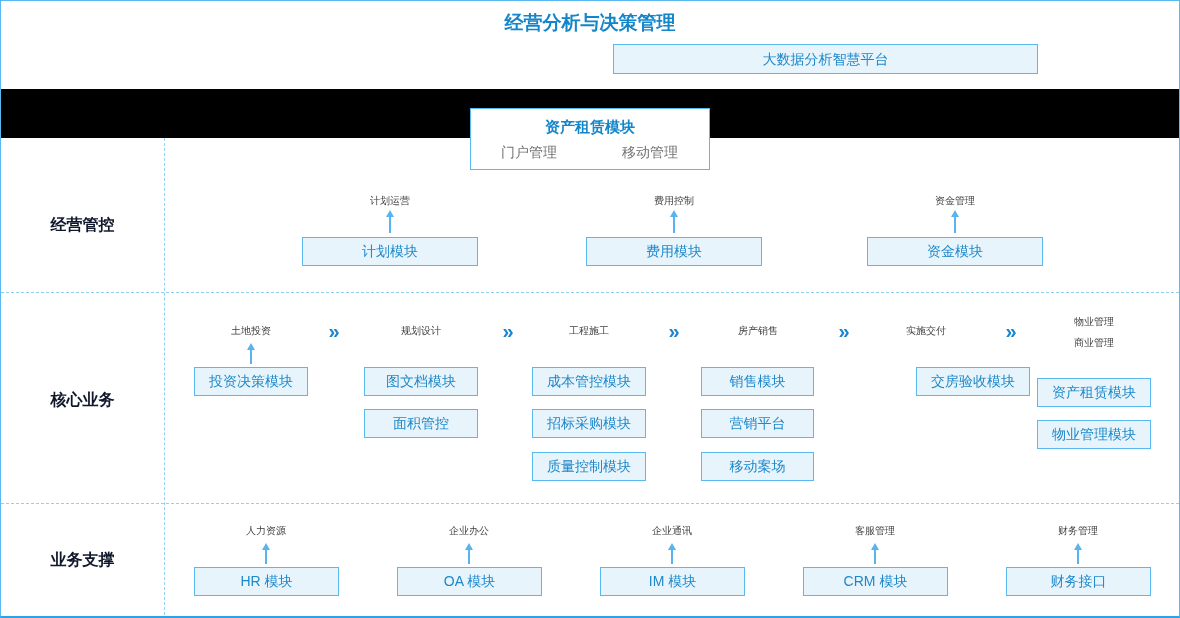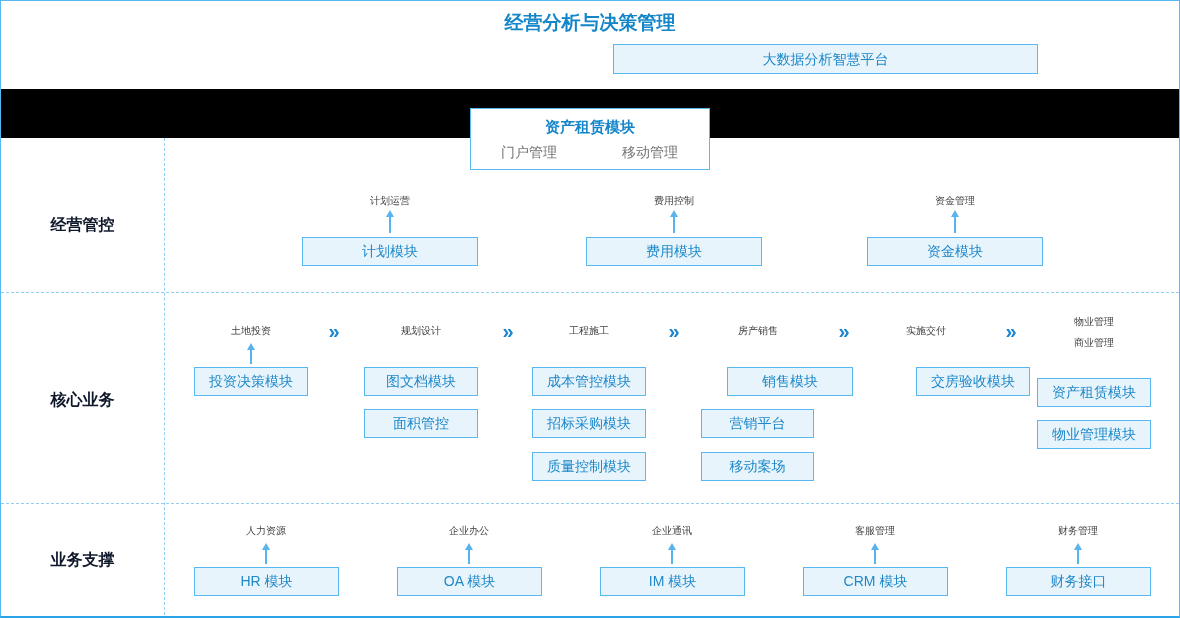--- a/index.html
+++ b/index.html
@@ -83,21 +83,21 @@
 
   <div class="abs box" style="left:193px;top:366px;width:114px;">投资决策模块</div>
 
   <div class="abs box" style="left:363px;top:366px;width:114px;">图文档模块</div>
   <div class="abs box" style="left:363px;top:408px;width:114px;">面积管控</div>
 
   <div class="abs box" style="left:531px;top:366px;width:114px;">成本管控模块</div>
   <div class="abs box" style="left:531px;top:451px;width:114px;">质量控制模块</div>
   <div class="abs box" style="left:531px;top:408px;width:114px;">招标采购模块</div>
 
-  <div class="abs box" style="left:700px;top:366px;width:126px;margin-left:26px;">销售模块</div>
+  <div class="abs box" style="left:700px;top:366px;width:113px;">销售模块</div>
   <div class="abs box" style="left:700px;top:408px;width:113px;">营销平台</div>
   <div class="abs box" style="left:700px;top:451px;width:113px;">移动案场</div>
 
   <div class="abs box" style="left:915px;top:366px;width:114px;">交房验收模块</div>
 
   <div class="abs box" style="left:1036px;top:377px;width:114px;">资产租赁模块</div>
   <div class="abs box" style="left:1036px;top:419px;width:114px;">物业管理模块</div>
 
   <div class="abs rowlabel" style="top:549px;">业务支撑</div>
 

